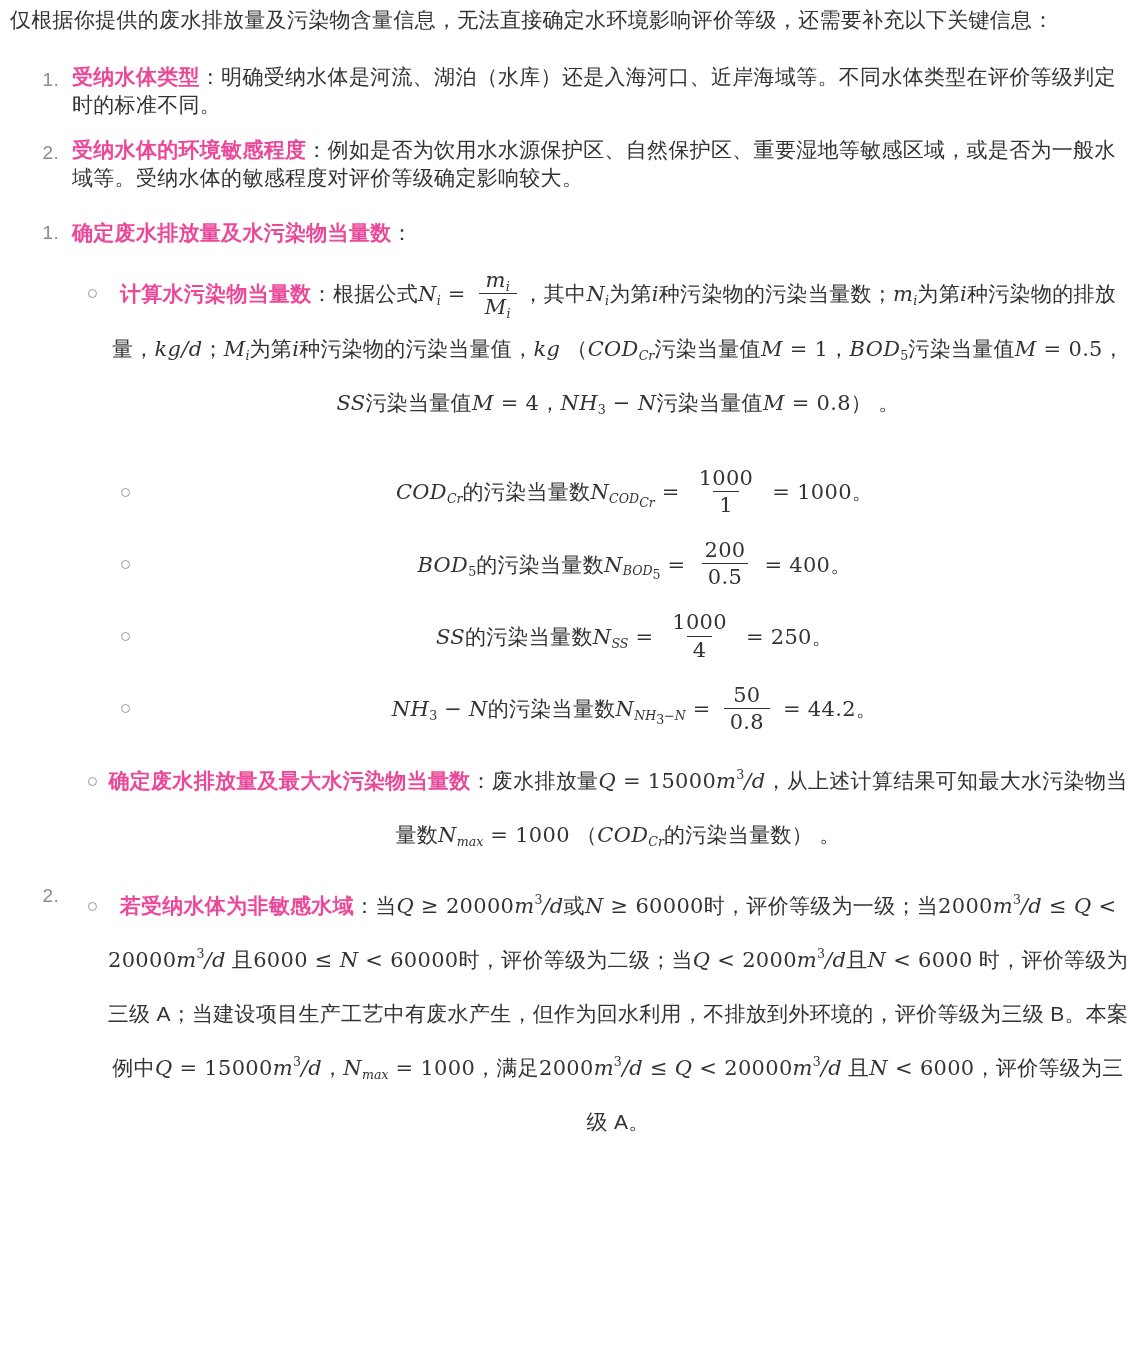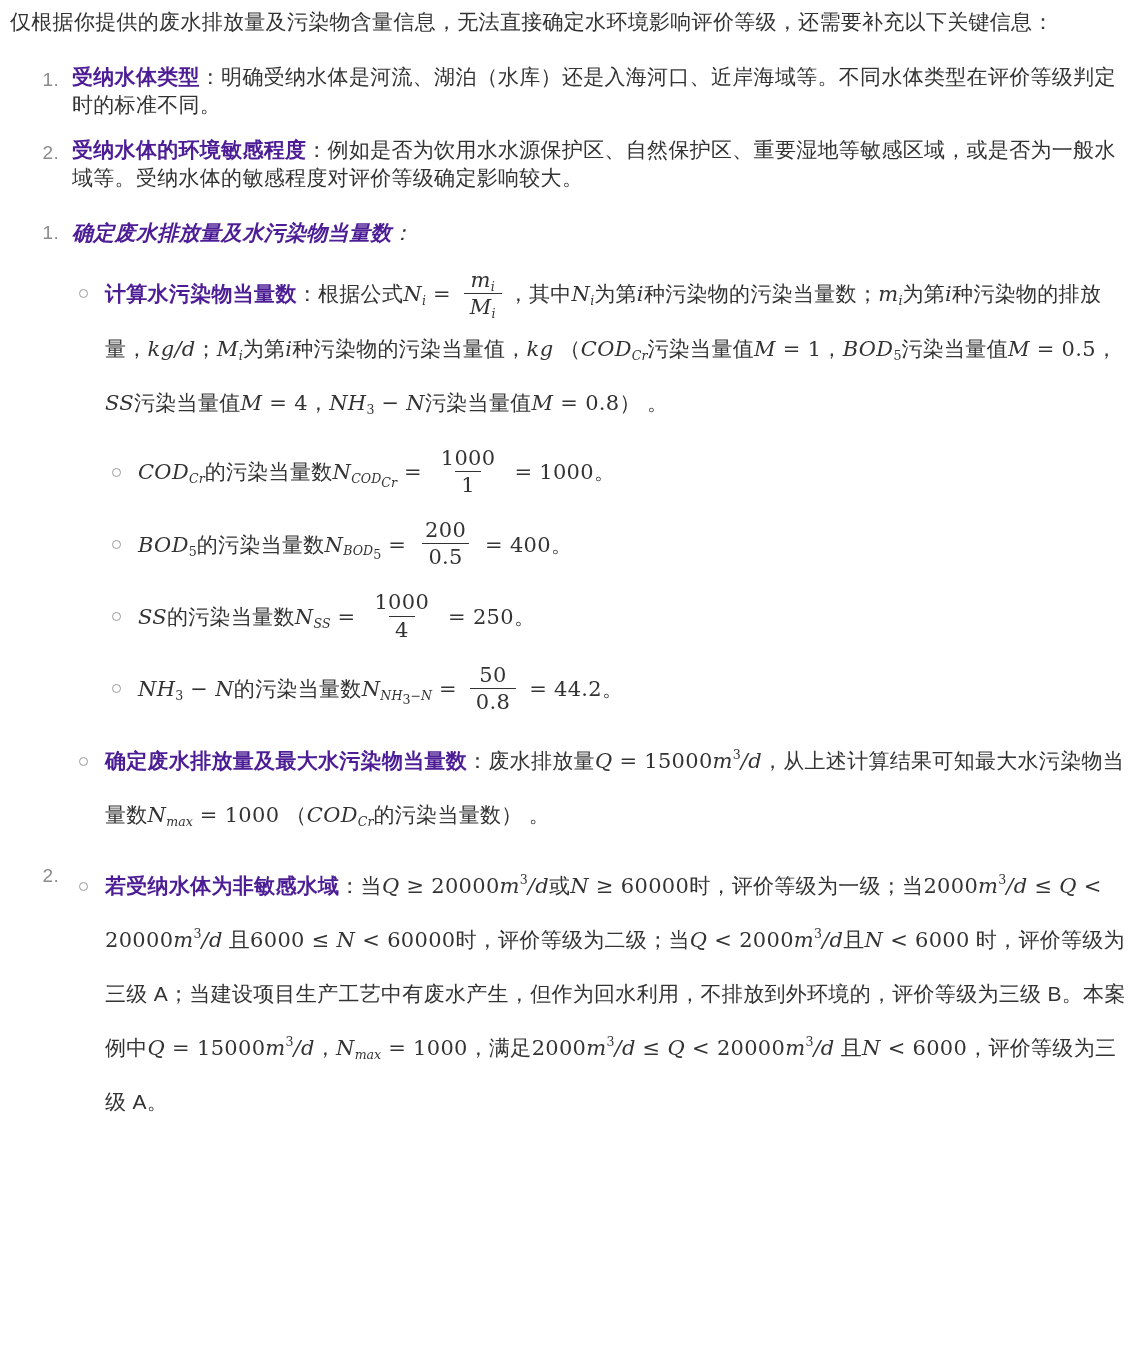--- a/index.html
+++ b/index.html
@@ -4,44 +4,44 @@
 <style>
   html,body{margin:0;padding:0;background:#ffffff;}
   body{
     width:1141px;
     color:#333333;
     font-family:"Liberation Sans","DejaVu Sans",sans-serif;
     font-size:21px;
     letter-spacing:0.3px;
   }
   .doc{box-sizing:border-box;width:1141px;padding:5px 10px 24px 10px;}
-  .para{margin:0 0 24px 0;line-height:34px;}
+  .para{margin:0 0 24px 0;line-height:34px;font-family:Liberation Mono, monospace;}
   .ol{margin:0 0 24px 0;}
   .li{display:flex;margin-bottom:17px;}
   .li:last-child{margin-bottom:0;}
   .num{
     flex:0 0 62px;box-sizing:border-box;padding-right:13px;
     text-align:right;color:#8c8c8c;font-size:19px;line-height:34px;
   }
   .content{flex:1 1 auto;min-width:0;}
-  .step-title{line-height:34px;margin-bottom:17px;font-style:italic;}
+  .step-title{line-height:34px;margin-bottom:17px;}
   .ul{margin:0;}
-  .li2{display:flex;margin-bottom:17px;line-height:34px;}
+  .li2{display:flex;margin-bottom:17px;line-height:34px;text-align:center;}
   .li2:last-child{margin-bottom:0;}
   .li2.loose{line-height:54px;}
   .bullet{flex:0 0 33px;box-sizing:border-box;}
   .circle{
     display:inline-block;width:7px;height:7px;
     border:1.4px solid #9b9b9b;border-radius:50%;
     vertical-align:middle;margin-left:7px;margin-top:-3px;
   }
-  .childlist{margin-top:15px;}
+  .childlist{margin-top:35px;}
   
   .t{}
-  .b{font-weight:700;color:#4c1d95;}
+  .b{font-weight:700;color:#ec4899;}
   .mi{font-family:"DejaVu Serif","Liberation Serif",serif;font-style:italic;}
   .mn{font-family:"DejaVu Serif","Liberation Serif",serif;font-style:normal;}
   sub,sup{font-family:"DejaVu Serif","Liberation Serif",serif;font-size:0.6em;line-height:1;letter-spacing:0;}
   sub{vertical-align:-0.3em;}
   sup{vertical-align:0.75em;}
   sub .mi,sub .mn{font-size:1em;}
   .frac{
     display:inline-flex;flex-direction:column;align-items:center;
     vertical-align:middle;margin:0 6px;line-height:1.25;
     font-family:"DejaVu Serif","Liberation Serif",serif;

